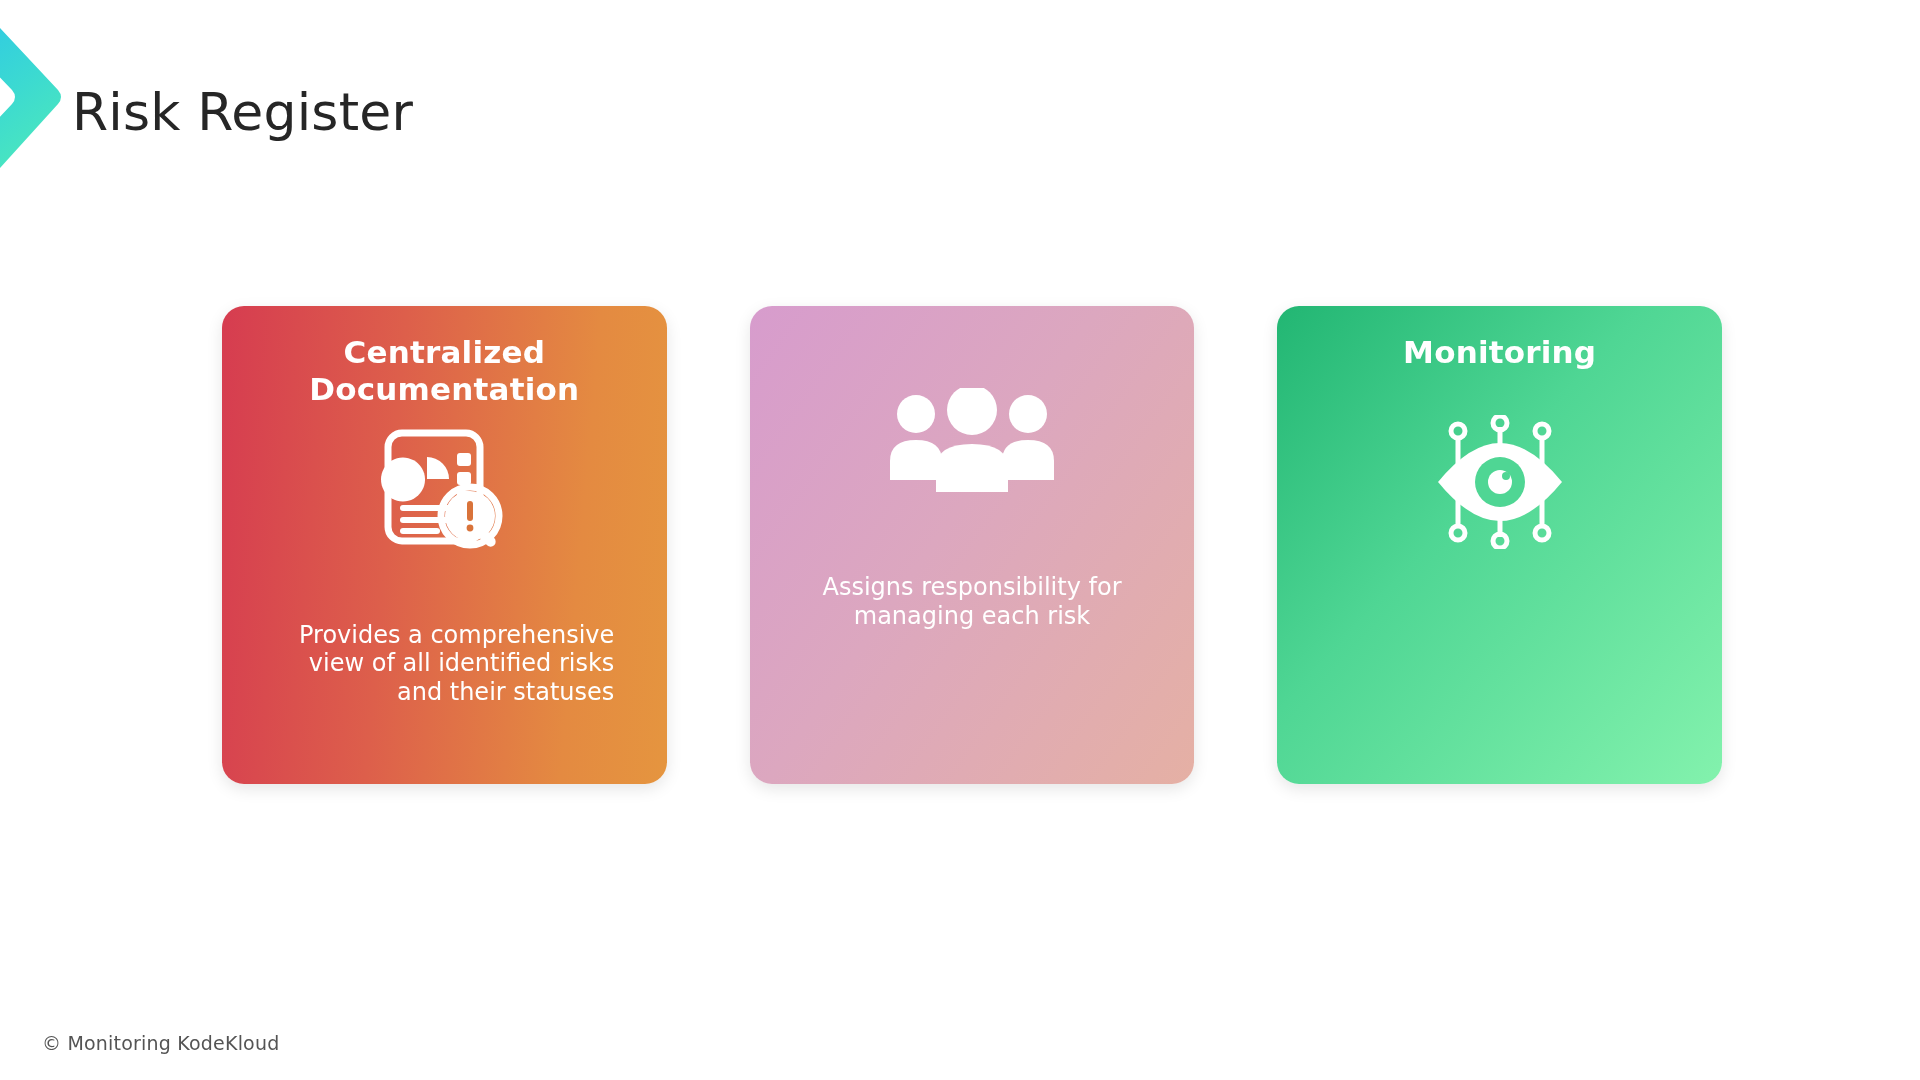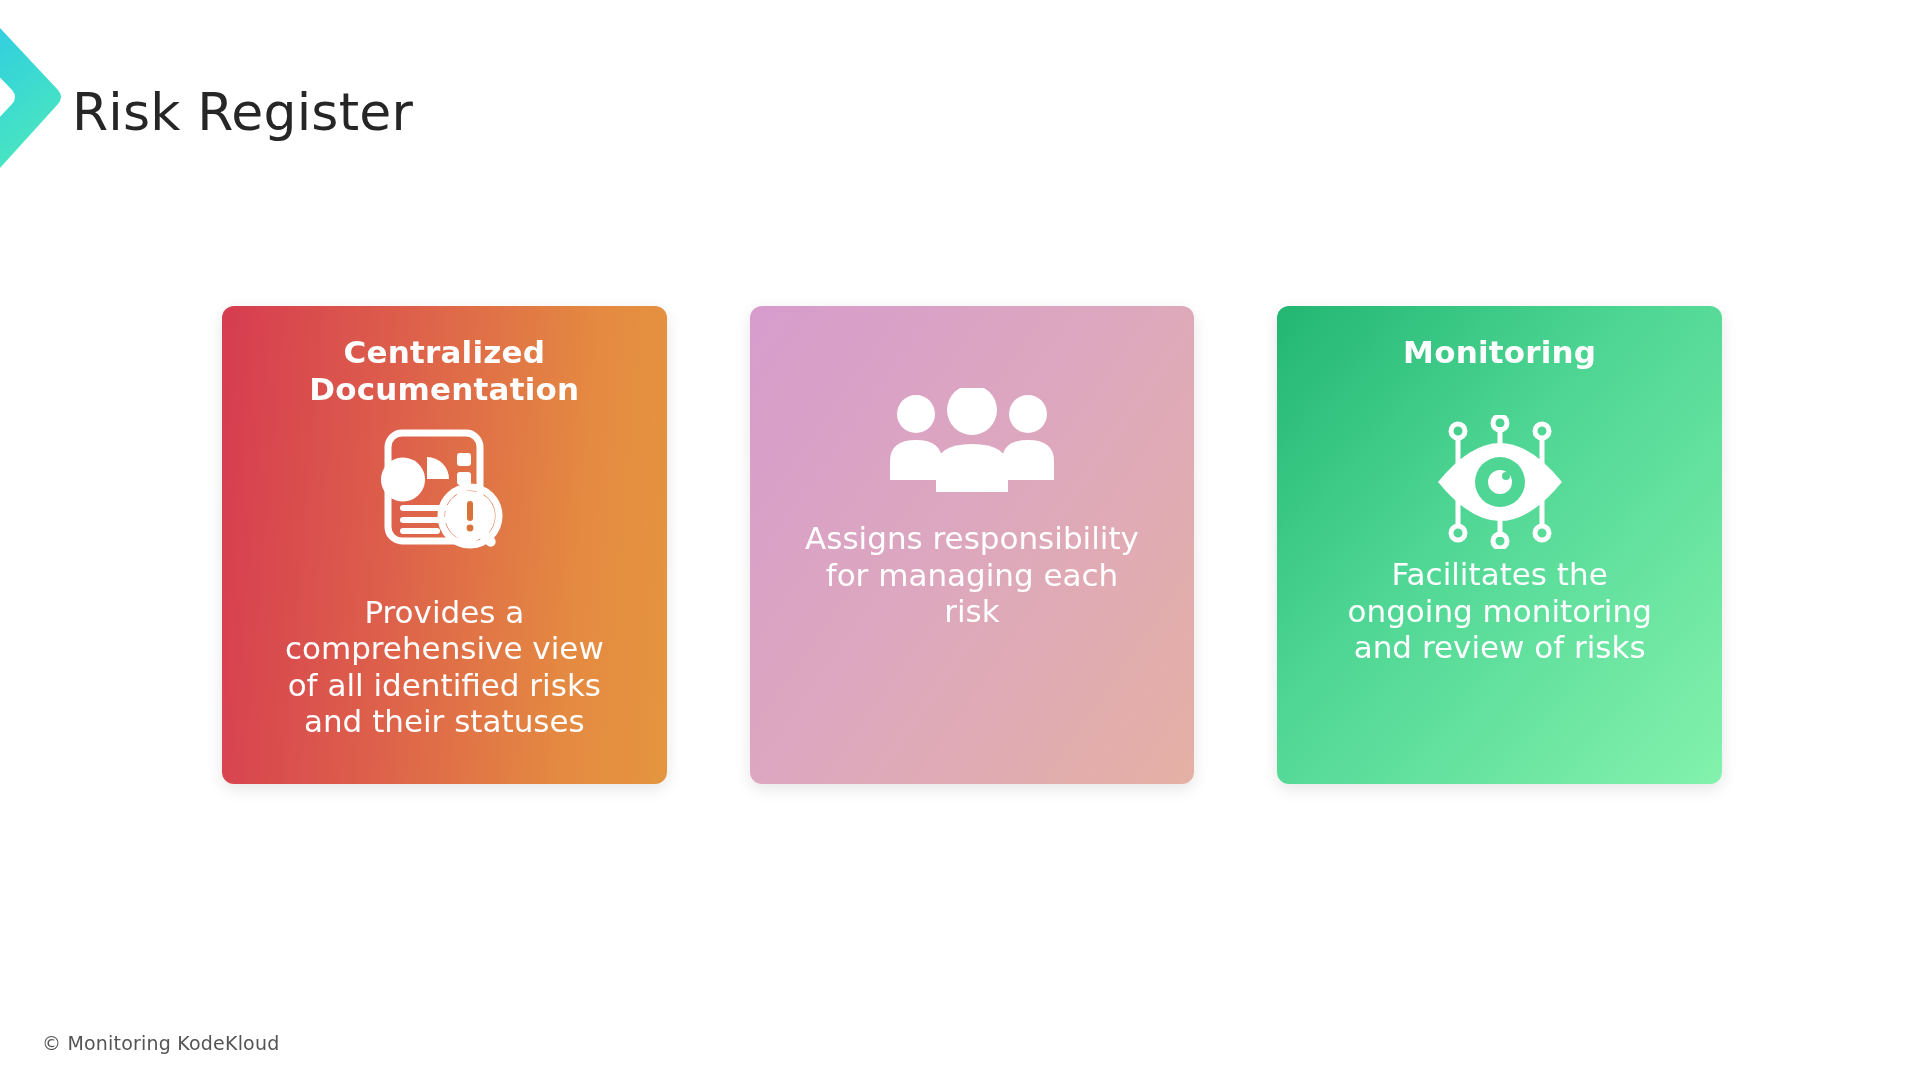--- a/index.html
+++ b/index.html
@@ -55,21 +55,21 @@
     height: 478px;
     display: flex;
     flex-direction: row;
     gap: 83px;
   }
 
   .card {
     position: relative;
     width: 445px;
     height: 478px;
-    border-radius: 12px;
+    border-radius: 22px;
     box-shadow: 0 5px 16px rgba(0,0,0,0.10);
     display: flex;
     flex-direction: column;
     align-items: center;
     box-sizing: border-box;
     padding: 22px 24px 26px 24px;
     overflow: hidden;
   }
 
   .card-1 {
@@ -101,29 +101,29 @@
     align-items: center;
     justify-content: center;
   }
   .card-1 .card-icon { margin-top: 16px; }
   .card-2 .card-icon { margin-top: 46px; }
   .card-3 .card-icon { margin-top: 44px; }
 
   .card-desc {
     margin-top: auto;
     margin-bottom: 44px;
-    font-size: 31px;
+    font-size: 24px;
     font-weight: 400;
     color: #ffffff;
     text-align: center;
     line-height: 1.18;
     max-width: 356px;
     font-family: "DejaVu Sans", "Liberation Sans", sans-serif;
   }
-  .card-1 .card-desc { max-width: 340px; margin-bottom: 18px; }
+  .card-1 .card-desc { max-width: 340px; margin-bottom: 52px; text-align: right; }
   .card-2 .card-desc { margin-bottom: 128px; }
   .card-3 .card-desc { max-width: 350px; margin-bottom: 92px; }
 
   
   .slide-footer {
     position: absolute;
     left: 42px;
     bottom: 26px;
     font-size: 19px;
     color: #545454;
@@ -232,18 +232,17 @@
 
         <path d="M 2 67 Q 34 28 64 28 Q 94 28 126 67 Q 94 106 64 106 Q 34 106 2 67 Z" fill="#ffffff"></path>
 
         <circle cx="64" cy="67" r="25" fill="#4fd694"></circle>
 
         <circle cx="64" cy="67" r="12" fill="#ffffff"></circle>
         <circle cx="70" cy="61" r="4" fill="#4fd694"></circle>
       </svg>
     </div>
 
-    <div class="card-desc">Facilitates the ongoing monitoring and review of risks</div>
   </div>
 
 </div>
 
 <div class="slide-footer">© Monitoring KodeKloud</div>
 
 </body></html>

